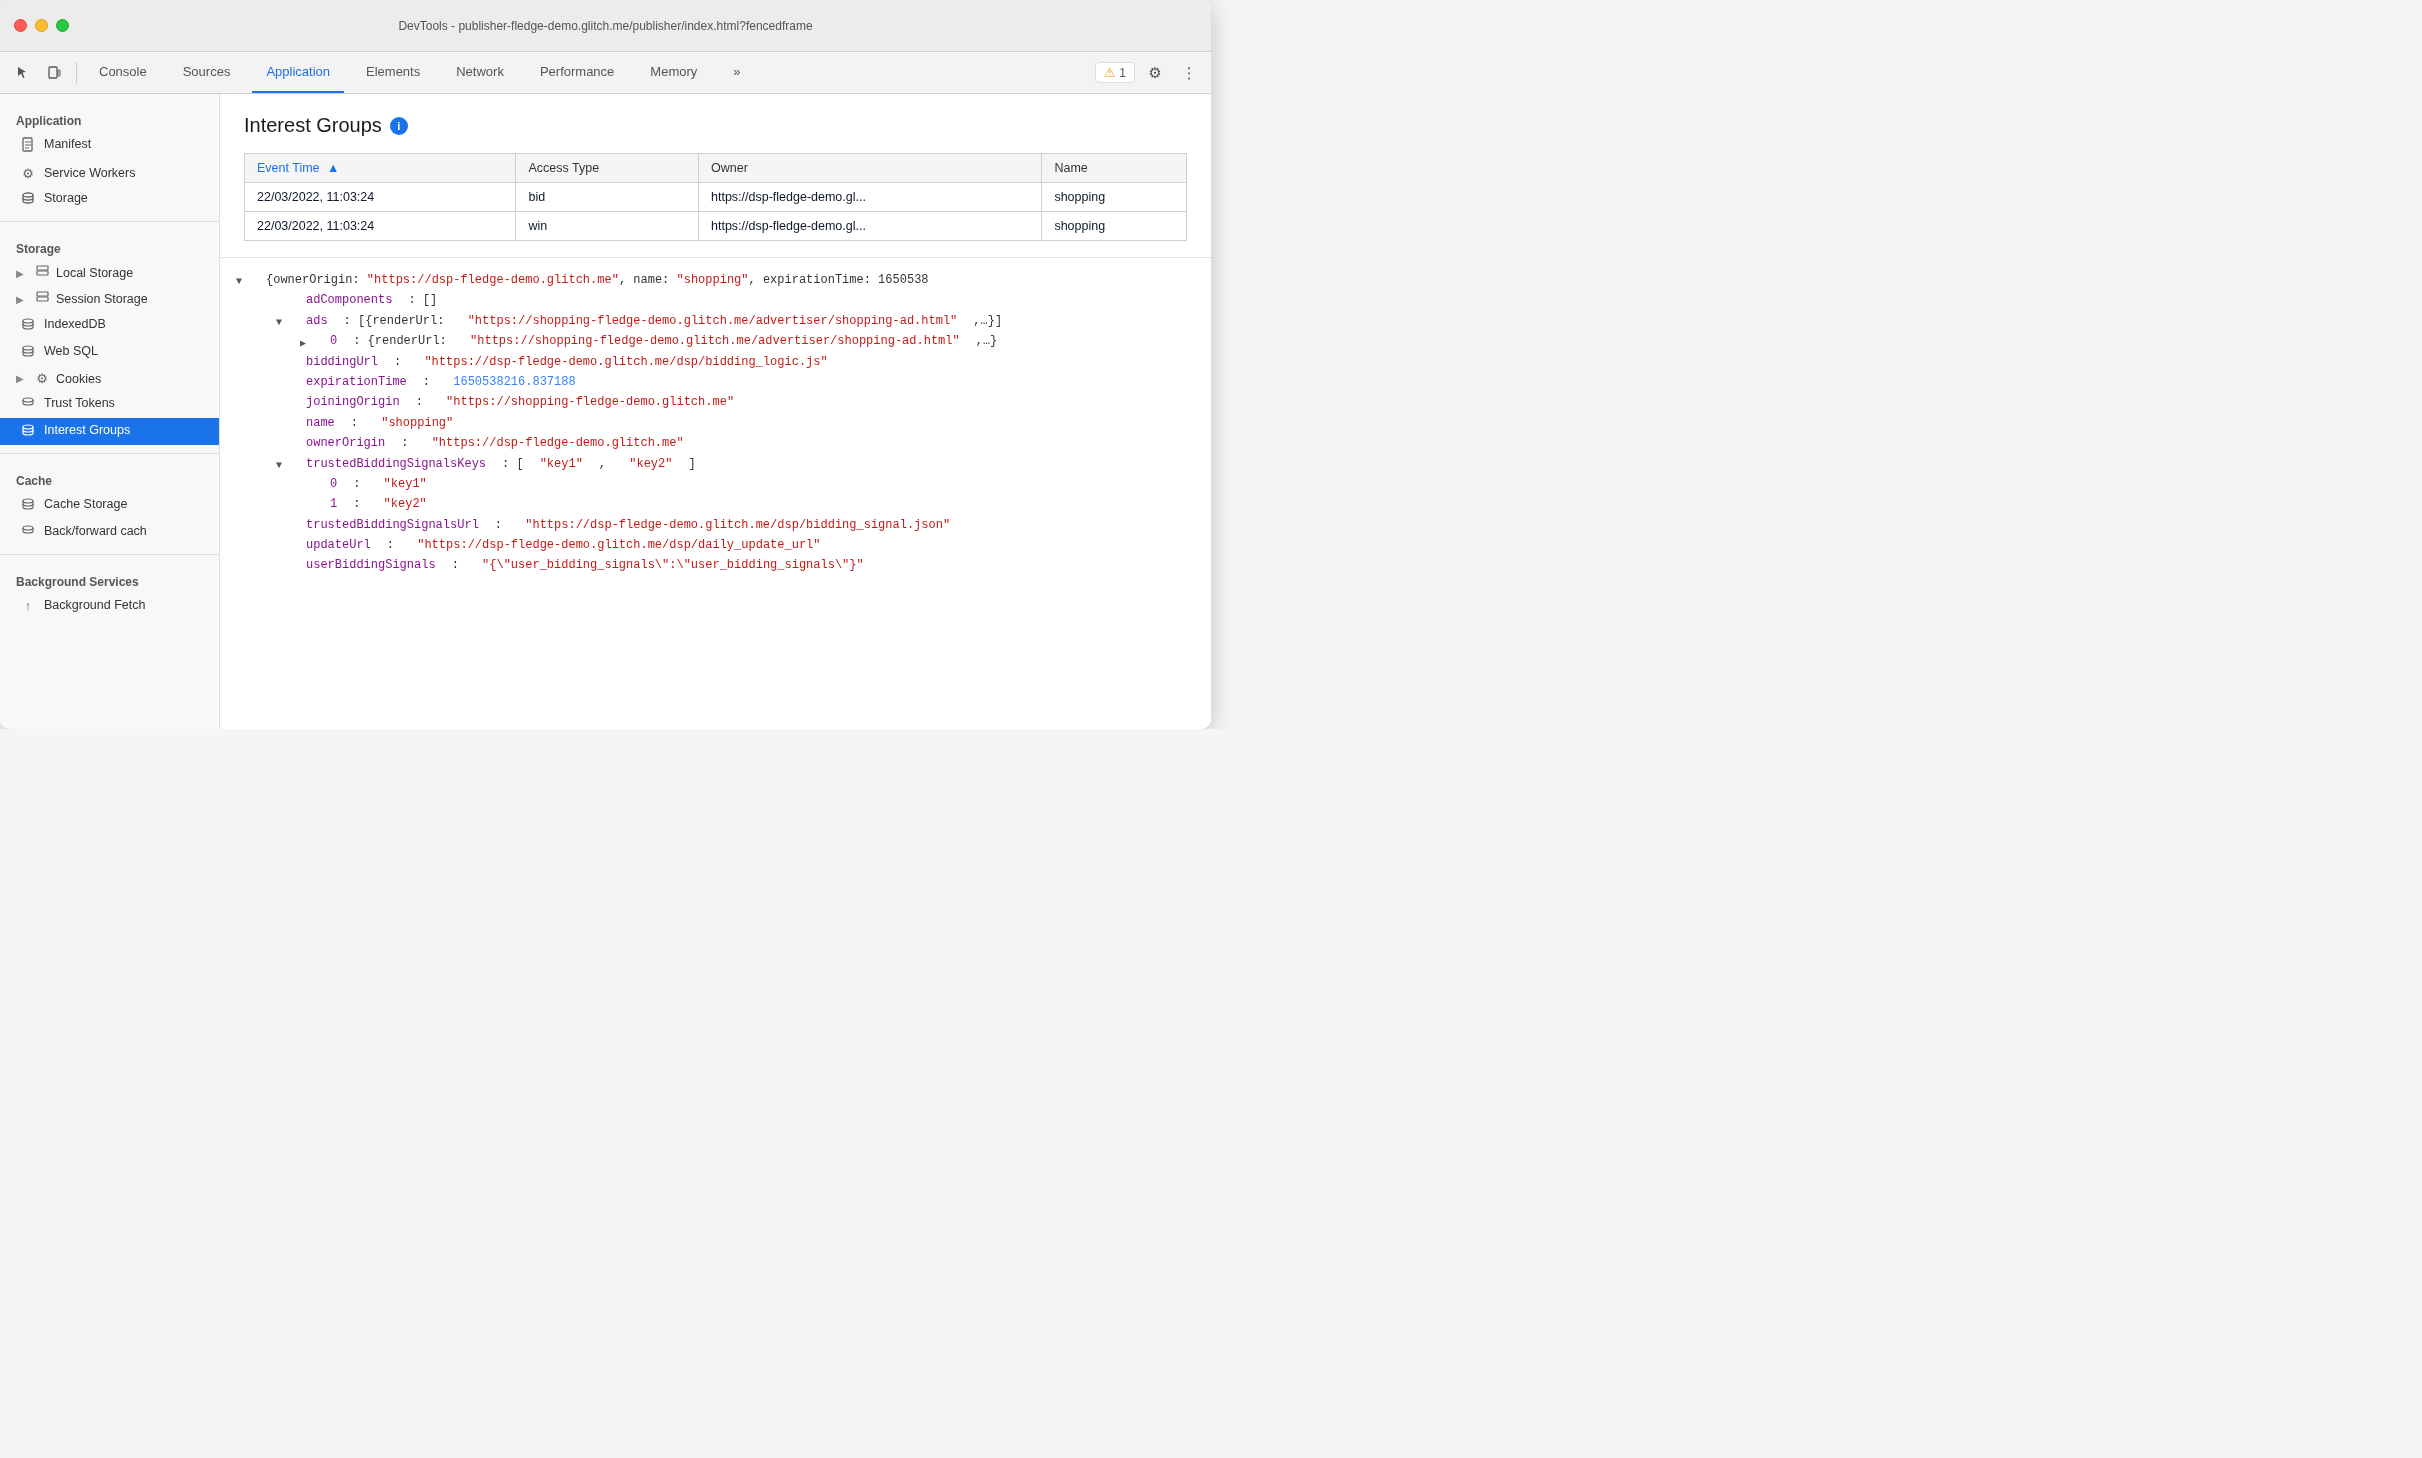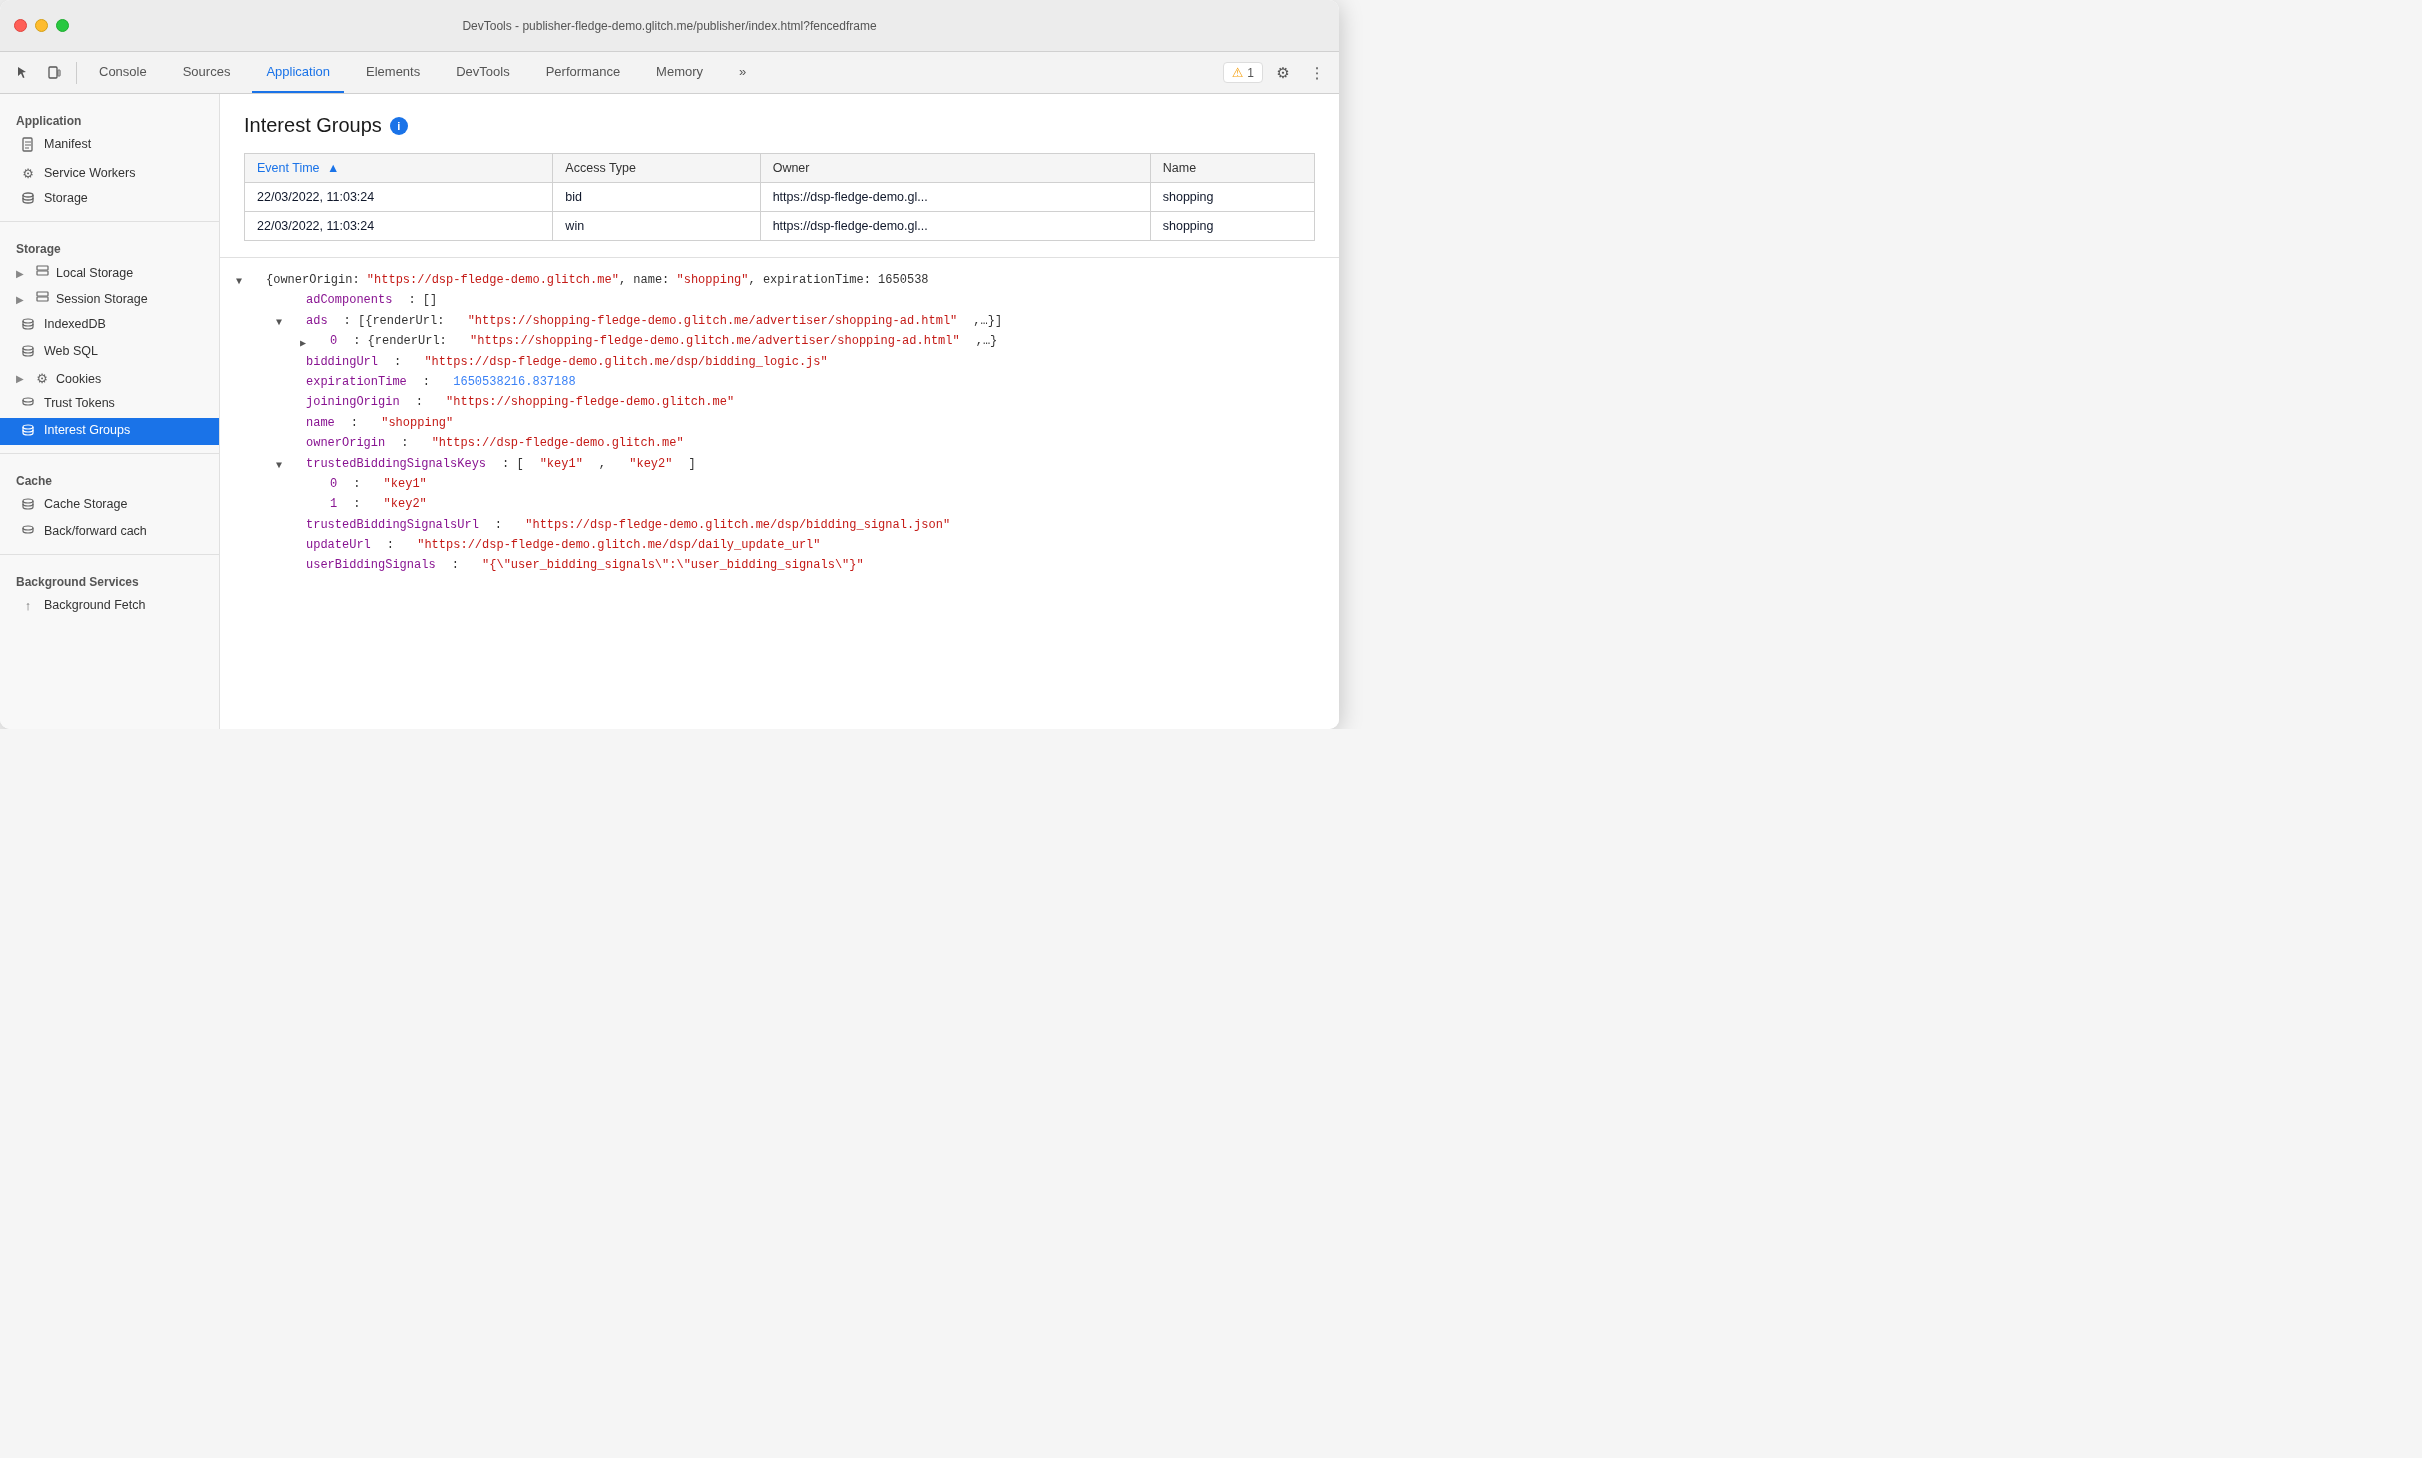--- a/index.html
+++ b/index.html
@@ -3,21 +3,21 @@
   <meta charset="utf-8">
   <style>
     * { box-sizing: border-box; margin: 0; padding: 0; }
     body {
       font-family: -apple-system, BlinkMacSystemFont, 'Helvetica Neue', Arial, sans-serif;
       font-size: 13px;
       background: #f5f5f5;
       color: #1a1a1a;
     }
     .window {
-      width: 1339px;
+      width: 1211px;
       min-height: 729px;
       background: #ffffff;
       border-radius: 10px;
       box-shadow: 0 4px 24px rgba(0,0,0,0.22);
       overflow: hidden;
       display: flex;
       flex-direction: column;
     }
     
     .titlebar {
@@ -310,21 +310,21 @@
         <rect x="2" y="2" width="8" height="11" rx="1" stroke="#555" stroke-width="1.3" fill="none"></rect>
         <rect x="11" y="5" width="2" height="6" rx="0.5" stroke="#555" stroke-width="1" fill="none"></rect>
       </svg>
     </button>
     <div class="toolbar-sep"></div>
     <div class="toolbar-tabs">
       <div class="toolbar-tab">Console</div>
       <div class="toolbar-tab">Sources</div>
       <div class="toolbar-tab active">Application</div>
       <div class="toolbar-tab">Elements</div>
-      <div class="toolbar-tab">DevTools</div>
+      <div class="toolbar-tab">Network</div>
       <div class="toolbar-tab">Performance</div>
       <div class="toolbar-tab">Memory</div>
       <div class="toolbar-tab">»</div>
     </div>
     <div class="toolbar-right">
       <div class="warning-badge">
         <span class="warning-icon">⚠</span>
         <span>1</span>
       </div>
       <button class="toolbar-icon-btn" title="Settings">⚙</button>

